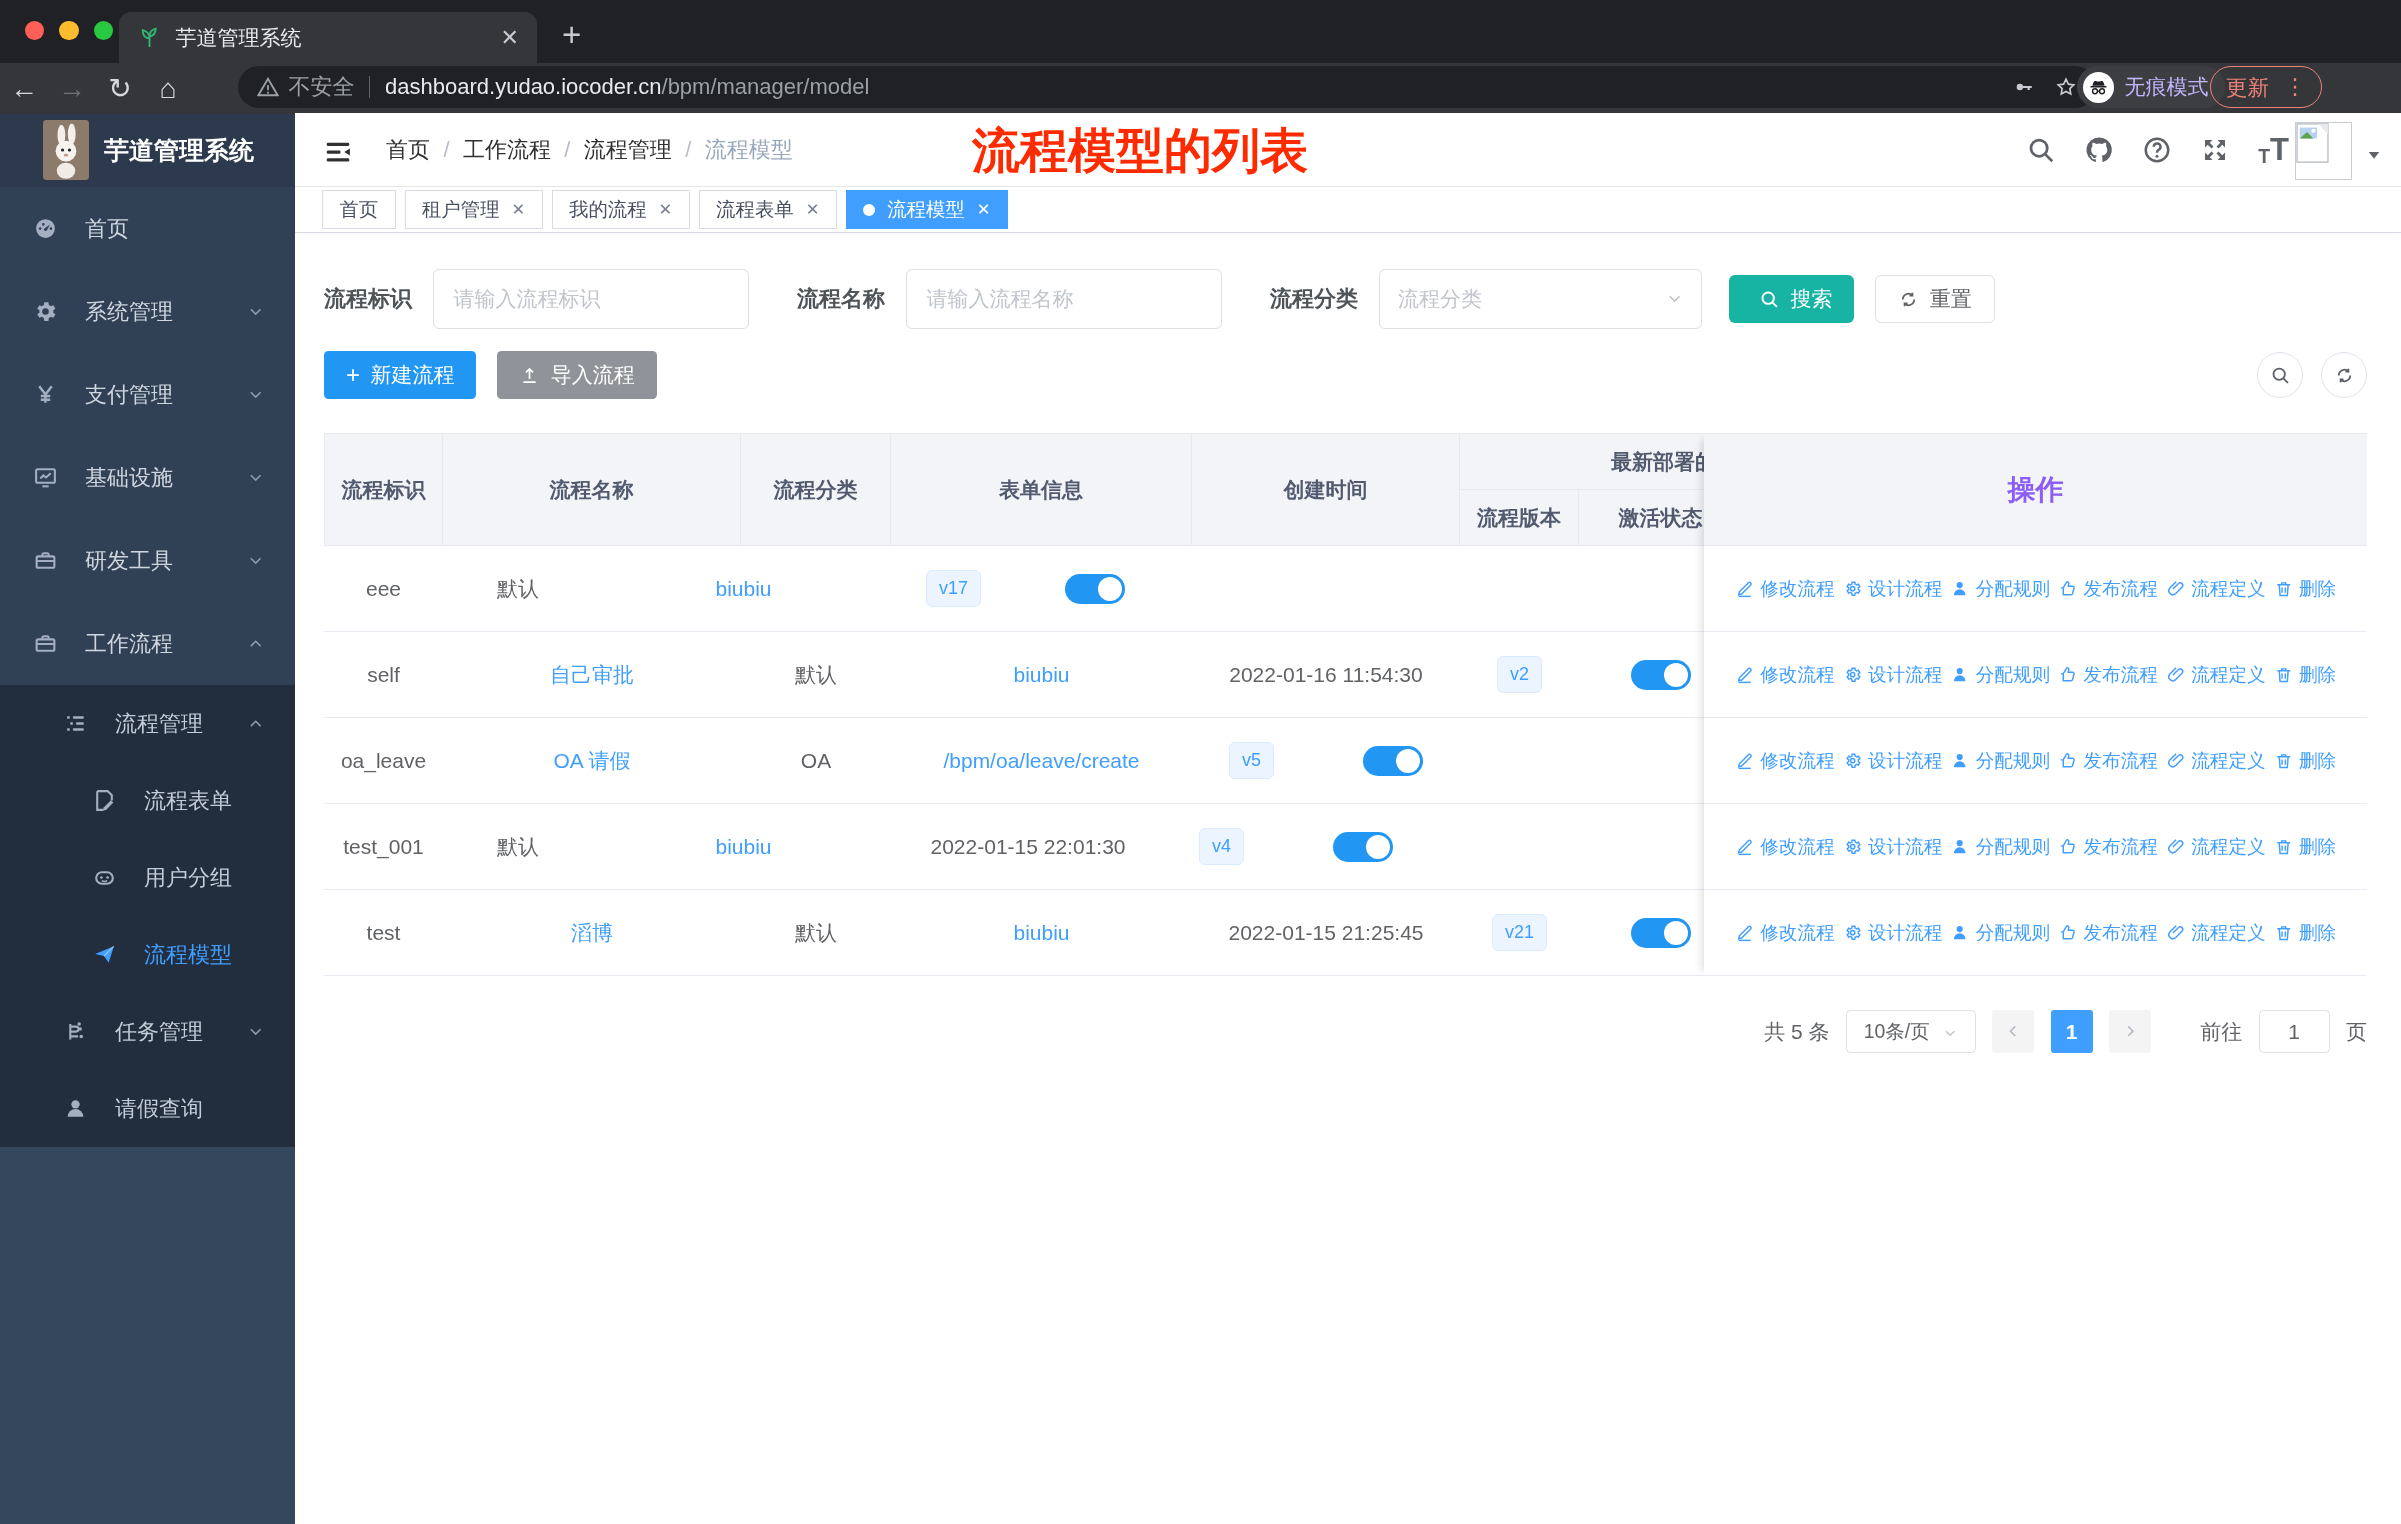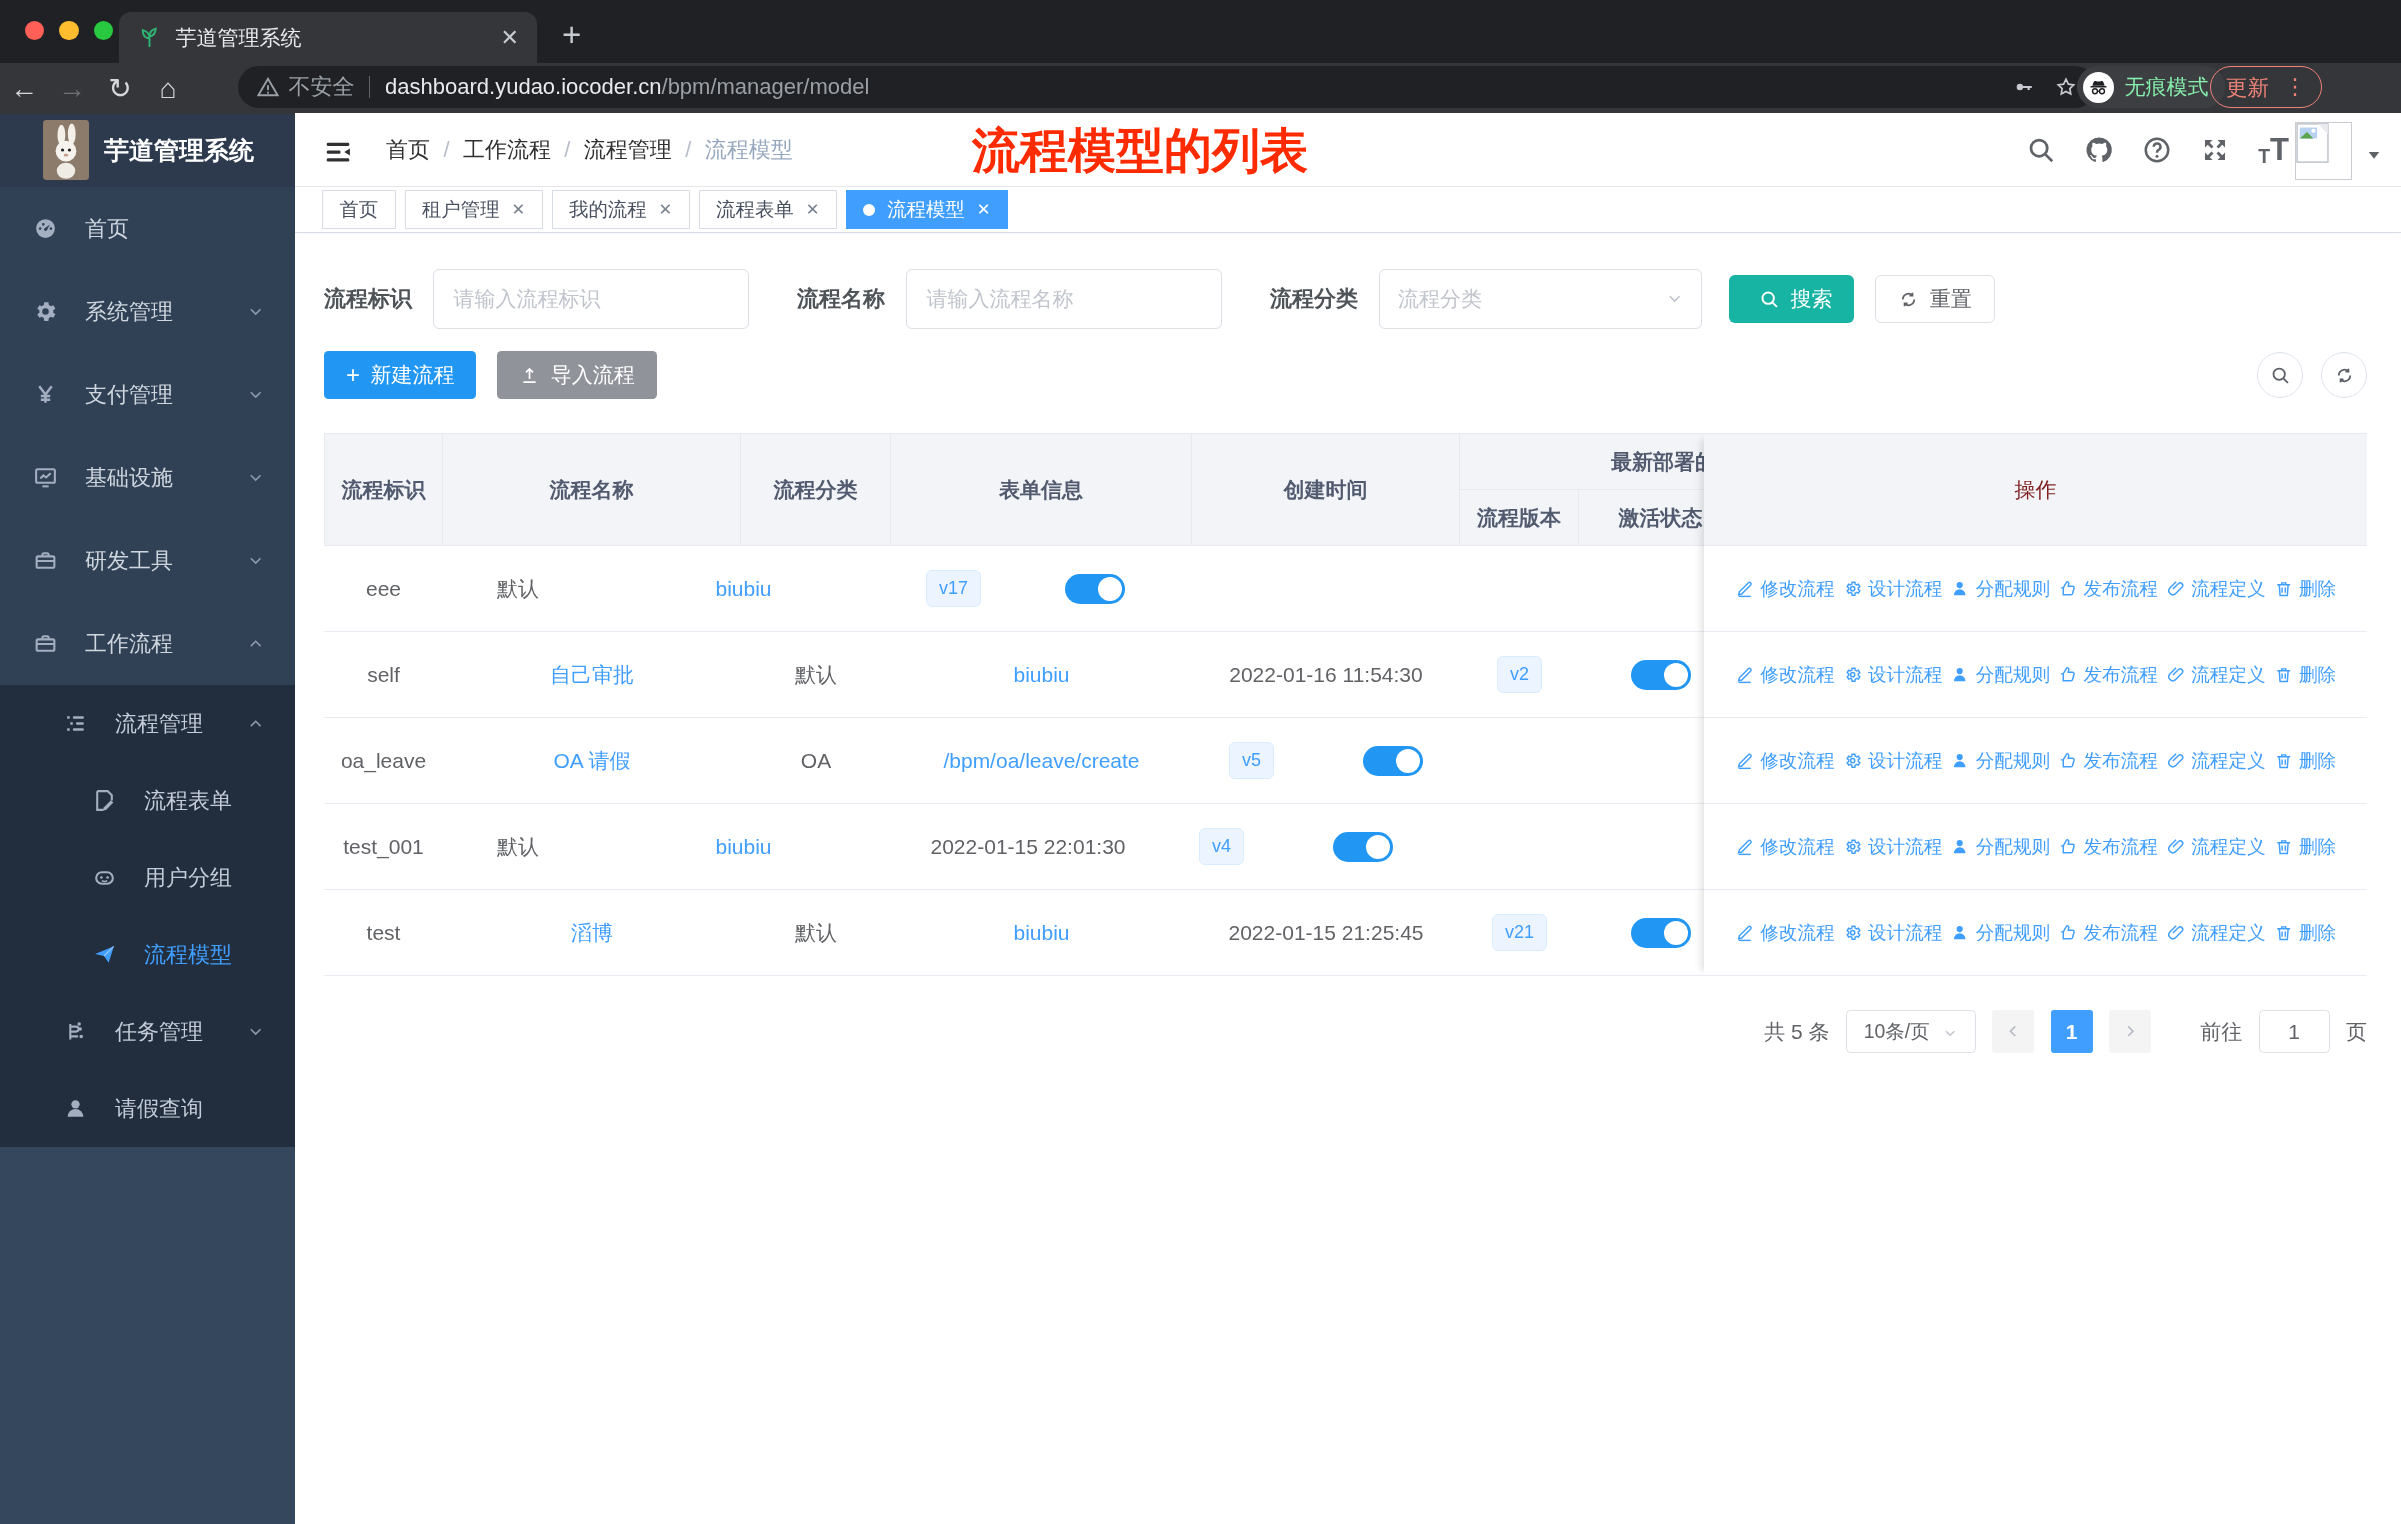--- a/index.html
+++ b/index.html
@@ -27,21 +27,21 @@
   .sec-label { font-size:22px; color:#9aa0a6; }
   .url-div { width:0.7px; height:22px; background:#5f6368; margin:0 15px; }
   .url-host { font-size:22px; color:#e8eaed; }
   .url-path { font-size:22px; color:#9aa0a6; }
   .pill-right { margin-left:auto; display:flex; align-items:center; gap:19.4px; }
   .pill-icon { width:22px; height:22px; color:#c7cbd1; }
   .incog { position:absolute; right:176px; top:3px; height:42px; background:#3c3e42; border-radius:21px;
            display:flex; align-items:center; gap:10.4px; padding:0 16.4px 0 6px; }
   .incog-circle { width:31px; height:31px; background:#fff; border-radius:50%; display:flex; align-items:center; justify-content:center; }
   .incog-circle svg { width:21px; height:21px; color:#202124; }
-  .incog-label { color:#86efac; font-size:21px; }
+  .incog-label { color:#c4b5fd; font-size:21px; }
   .updatebtn { position:absolute; right:79px; top:3px; height:42px; border:1.5px solid #ee8277; border-radius:21px;
                display:flex; align-items:center; gap:15px; padding:4px 15px; color:#ee8277; }
   .updatebtn .u-label { font-size:21.6px; }
   .updatebtn .dots { font-size:22px; letter-spacing:0; line-height:0.6; }
 
   
   .app { display:flex; height:1411px; }
   .sidebar { width:295px; background:#304156; display:flex; flex-direction:column; flex:0 0 auto; }
   .logo { height:74px; display:flex; align-items:center; gap:15px; padding-left:43px; background:#2d3a4d; }
   .logo svg { width:46px; height:60px; }
@@ -125,21 +125,21 @@
             border-right:0.7px solid #e6eaf0; border-bottom:0.7px solid #e6eaf0; flex:0 0 auto; }
   .trow { display:flex; height:86px; background:#fff; border-bottom:0.7px solid #e8ecf2; }
   .td { display:flex; align-items:center; justify-content:center; font-size:21px; color:#606266; flex:0 0 auto;
         text-align:center; overflow:hidden; }
   .td.link { color:#409eff; }
   .vtag { background:#ecf5ff; border:0.7px solid #d9ecff; color:#409eff; font-size:18px; border-radius:6px; padding:7.4px 12px; }
   .toggle { width:60px; height:30px; border-radius:15px; background:#2196f3; position:relative; }
   .toggle .knob { position:absolute; right:3px; top:3px; width:24px; height:24px; border-radius:50%; background:#fff; }
   .ops-col { position:absolute; top:0; right:0; width:663px; height:100%; box-shadow:-7.4px 0 7.4px -4.5px rgba(0,0,0,0.12); }
   .ops-head { height:112px; background:#f2f4f8; display:flex; align-items:center; justify-content:center;
-              font-size:21px; font-weight:400; color:#7f1d1d; border-bottom:0.7px solid #e6eaf0; }
+              font-size:28px; font-weight:700; color:#8b5cf6; border-bottom:0.7px solid #e6eaf0; }
   .ops-row { height:86px; background:#fff; border-bottom:0.7px solid #e8ecf2; display:flex; align-items:center;
              justify-content:center; gap:8px; }
   .op-link { display:flex; align-items:center; gap:6px; color:#409eff; font-size:18.6px; white-space:nowrap; }
   .op-link svg { width:19.4px; height:19.4px; }
 
   
   .pager { margin-top:34px; display:flex; align-items:center; justify-content:flex-end; gap:16.4px; font-size:21px; color:#606266; }
   .psize { width:130px; height:43px; border:0.7px solid #dcdfe6; border-radius:4.5px; display:flex; align-items:center;
            justify-content:center; gap:12px; font-size:19.4px; color:#606266; }
   .psize .chev { width:16.4px; height:16.4px; color:#c0c4cc; }

